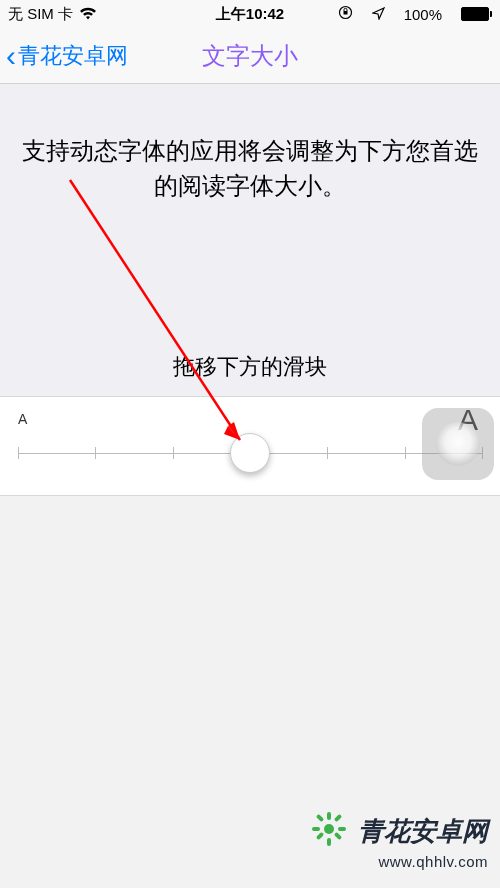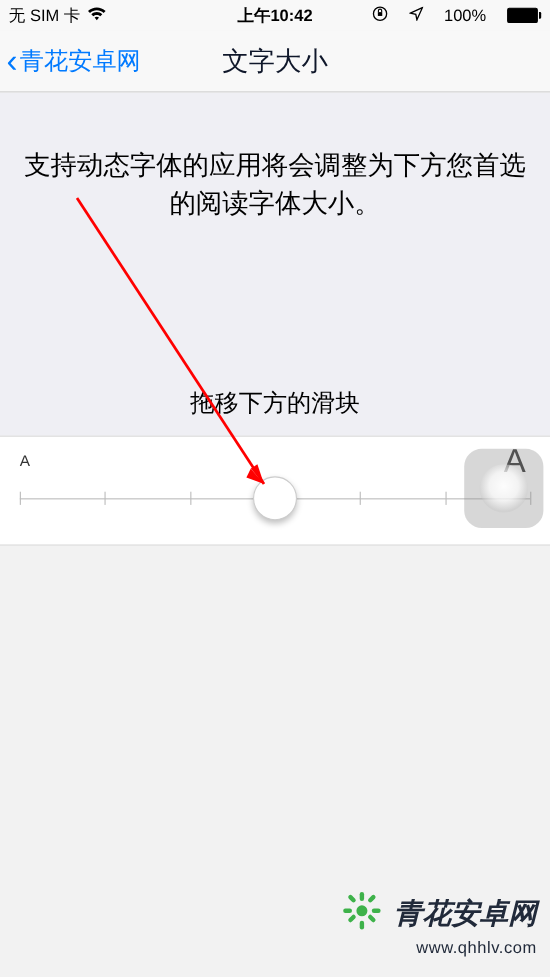--- a/index.html
+++ b/index.html
@@ -41,21 +41,21 @@
       padding-left: 6px;
       cursor: pointer;
     }
     .back-chevron { font-size: 30px; margin-right: 2px; line-height: 1; }
     .nav-title {
       position: absolute;
       left: 0; right: 0;
       text-align: center;
       font-size: 24px;
       font-weight: 500;
-      color: #0f172a;
+      color: #8b5cf6;
     }
     .content { background: #efeff4; }
     .desc {
       text-align: center;
       font-size: 24px;
       color: #000;
       padding: 50px 22px 40px;
       line-height: 1.45;
     }
     .slider-label {

